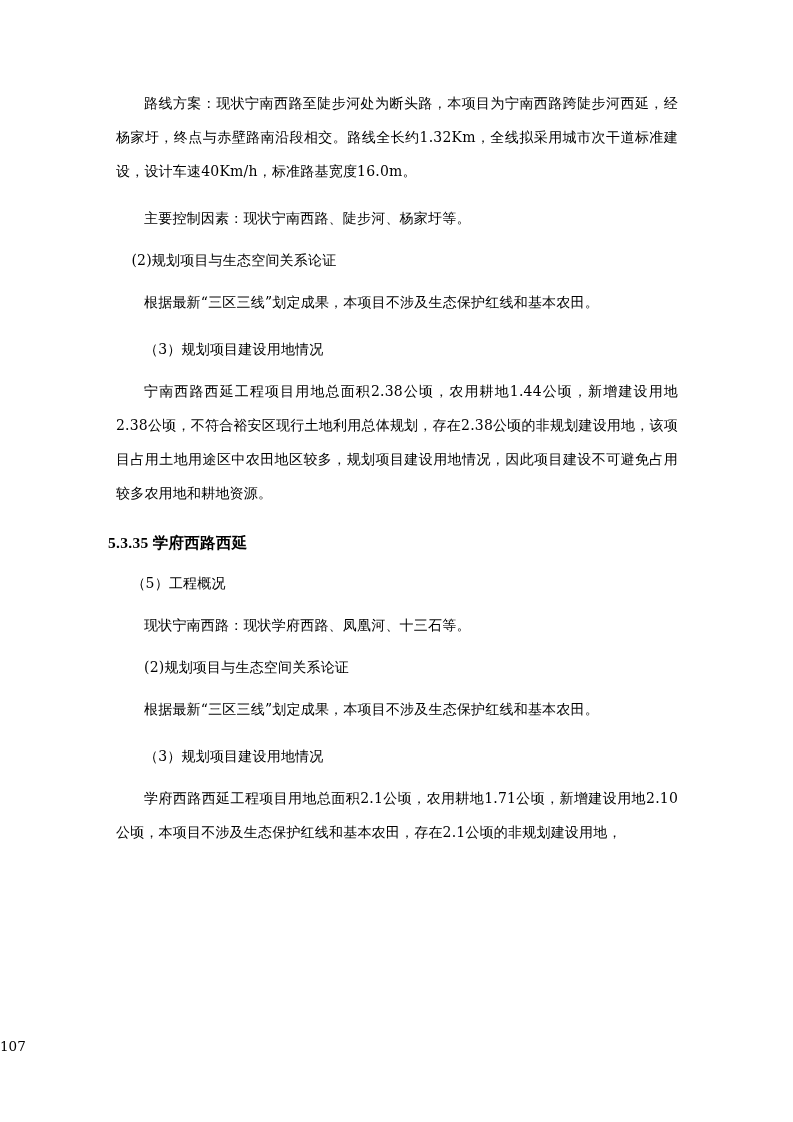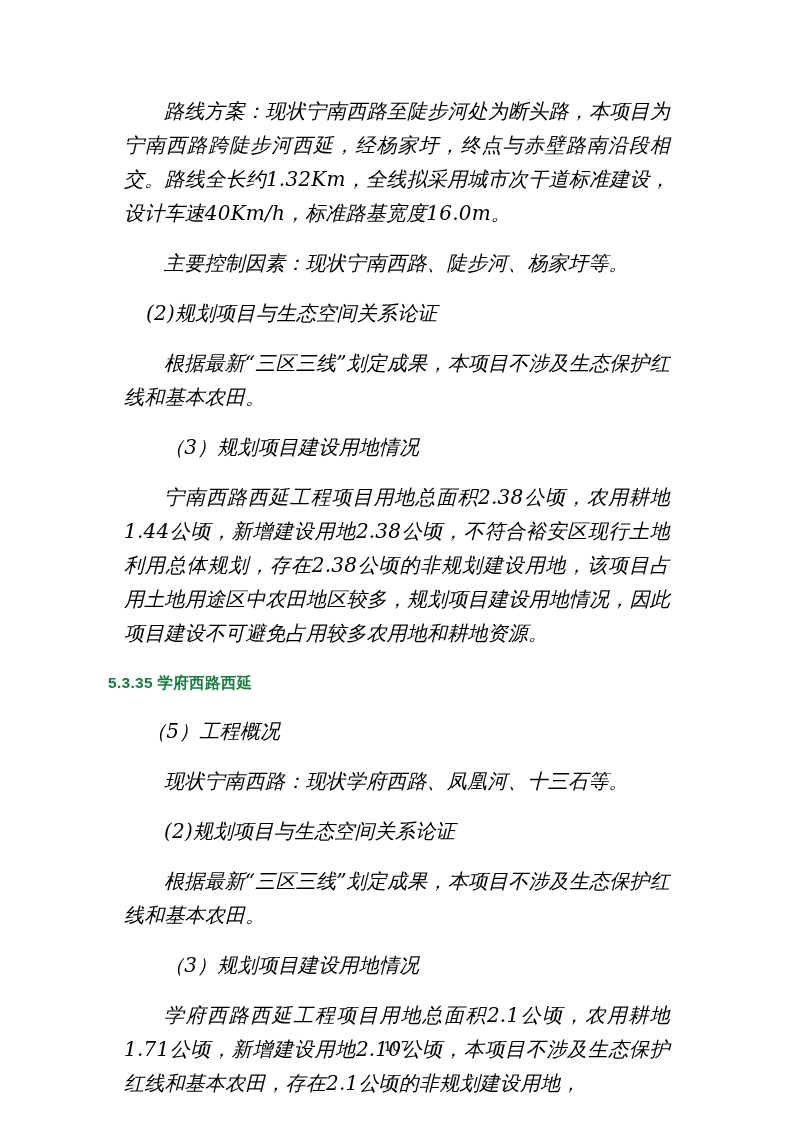--- a/index.html
+++ b/index.html
@@ -18,47 +18,45 @@
     color: #000000;
     overflow: hidden;
   }
   .content {
     position: absolute;
     left: 108px;
     top: 78px;
     width: 578px;
   }
   p {
-    margin: 16px;
-    font-size: 20px;
+    margin: 8px;
+    font-size: 14px;
     line-height: 34px;
     text-align: justify;
     text-justify: inter-ideograph;
     letter-spacing: 0.2px;
-    font-style: italic;
   }
   .indent2 { text-indent: 2em; }
   .indent1 { text-indent: 1.1em; }
   .gap-small { margin-top: 6px; }
   .gap-med { margin-top: 13px; }
   .heading {
-    font-family: Liberation Sans, sans-serif;
+    font-family: Liberation Serif, serif;
     font-size: 15.5px;
     font-weight: bold;
-    color: #15803d;
+    color: #000000;
     line-height: 30px;
     margin: 18px 0 4px 0;
     letter-spacing: 0.3px;
   }
   .pagenum {
     position: absolute;
     left: 0;
     right: 0;
     top: 1038px;
-    text-align: center;
     font-family: "DejaVu Serif", "Liberation Serif", serif;
     font-size: 13.5px;
     color: #000;
   }
 </style>
 </head>
 <body>
 
 <div class="page">
   <div class="content">

